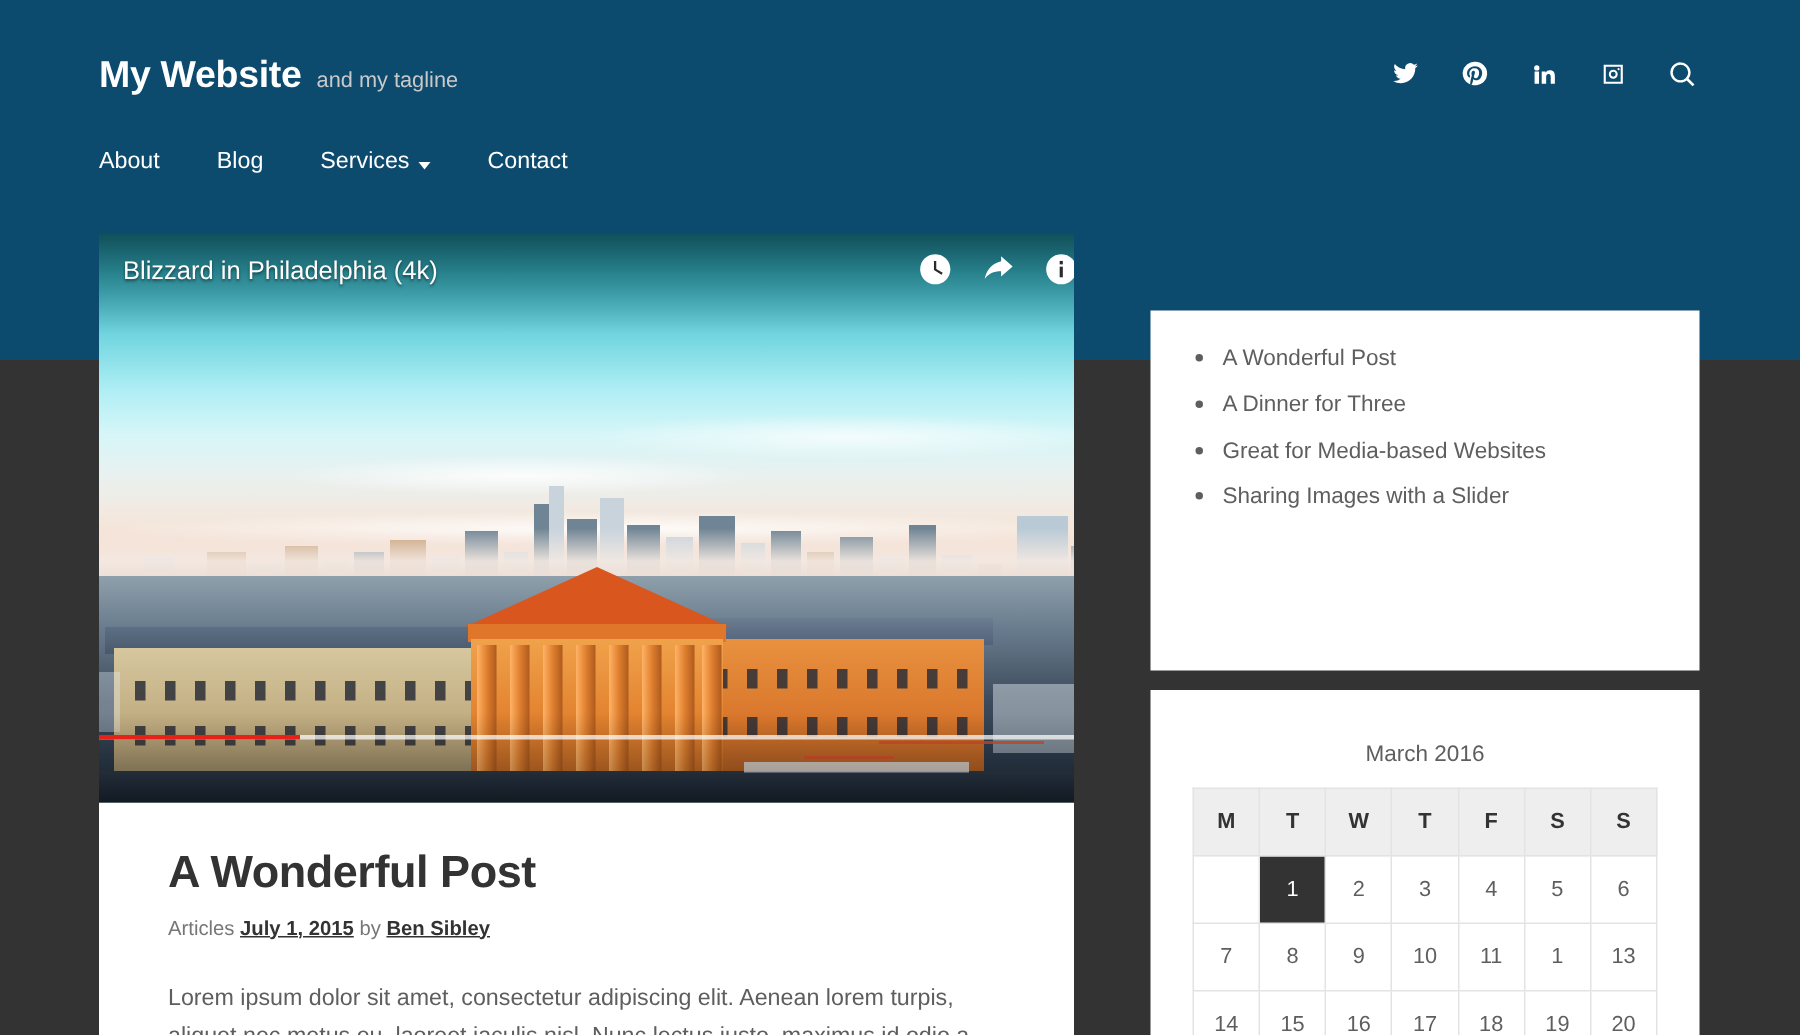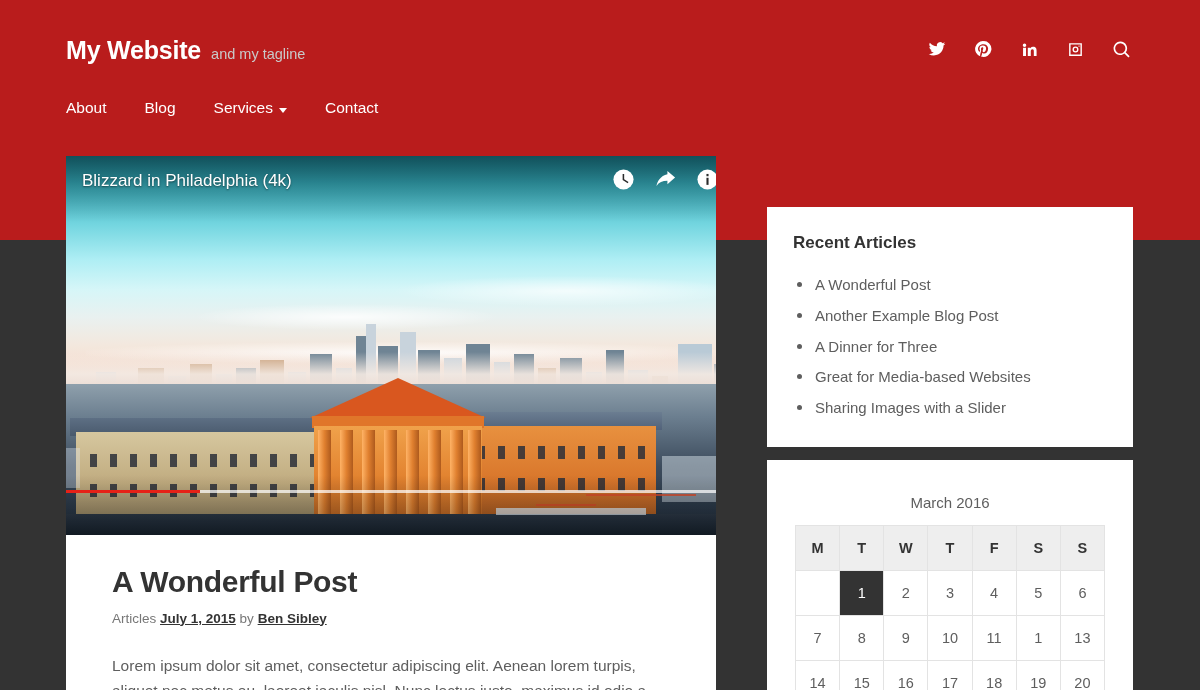--- a/index.html
+++ b/index.html
@@ -8,21 +8,21 @@
     overflow: hidden;
     font-family: "Liberation Sans", sans-serif;
     background: #333333;
   }
   .page { position: relative; width: 1200px; height: 690px; }
 
   
   .header {
     position: absolute; left: 0; top: 0;
     width: 1200px; height: 240px;
-    background: #b91c1c;
+    background: #0c4a6e;
   }
   .brand {
     position: absolute; left: 66px; top: 36px;
     display: flex; align-items: baseline; gap: 10px;
   }
   .brand-title {
     color: #ffffff; font-size: 25px; font-weight: bold;
     letter-spacing: -0.2px;
   }
   .brand-tagline { color: #c9c9c9; font-size: 14.5px; }
@@ -451,24 +451,22 @@
         <span>Articles</span>
         <a href="#">July 1, 2015</a>
         <span>by</span>
         <a href="#">Ben Sibley</a>
       </div>
       <p class="post-excerpt">Lorem ipsum dolor sit amet, consectetur adipiscing elit. Aenean lorem turpis, aliquet nec metus eu, laoreet iaculis nisl. Nunc lectus justo, maximus id odio a,…</p>
     </div>
   </div>
 
   <div class="widget widget-recent">
-    <div class="widget-title">Recent Articles</div>
     <ul class="recent-list" id="recent-list">
         <li>A Wonderful Post</li>
-        <li>Another Example Blog Post</li>
         <li>A Dinner for Three</li>
         <li>Great for Media-based Websites</li>
         <li>Sharing Images with a Slider</li>
       </ul>
   </div>
 
   <div class="widget widget-calendar">
     <div class="cal-caption">March 2016</div>
     <table class="cal-table">
       <thead>

